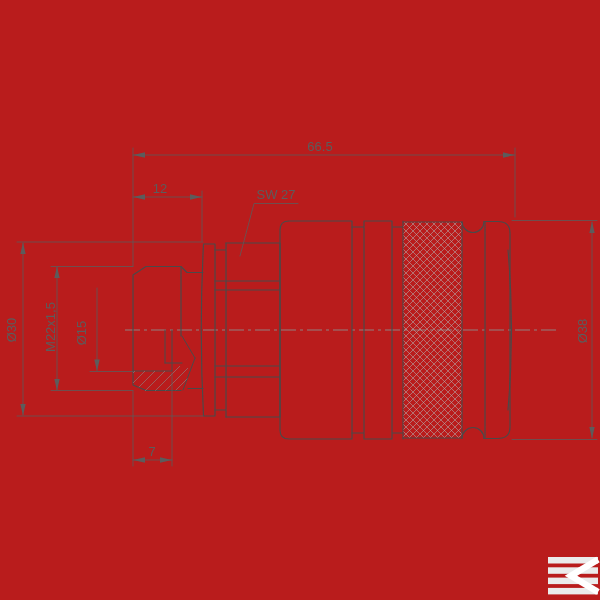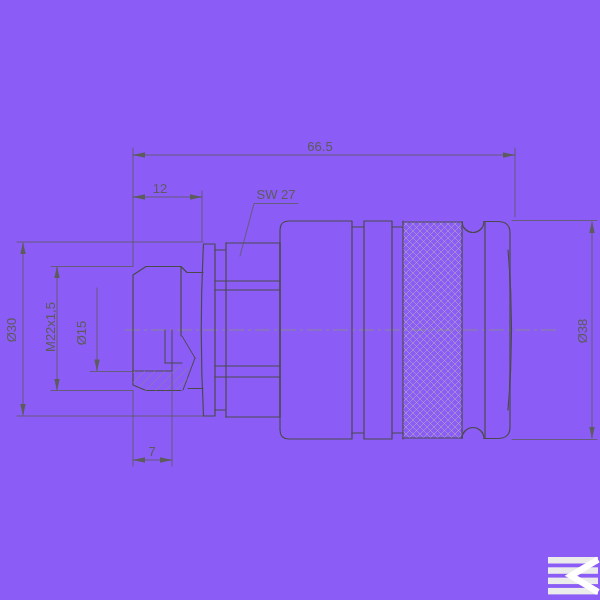--- a/index.html
+++ b/index.html
@@ -5,21 +5,21 @@
   html, body {
     margin: 0;
     padding: 0;
     background: #ffffff;
     font-family: "Liberation Sans", sans-serif;
   }
   .stage {
     position: relative;
     width: 600px;
     height: 600px;
-    background: #8b5cf6;
+    background: #b91c1c;
     overflow: hidden;
   }
   svg { display: block; }
   text {
     font-family: "Liberation Sans", sans-serif;
     font-size: 13px;
     fill: #5c5c5c;
   }
 </style>
 </head>

